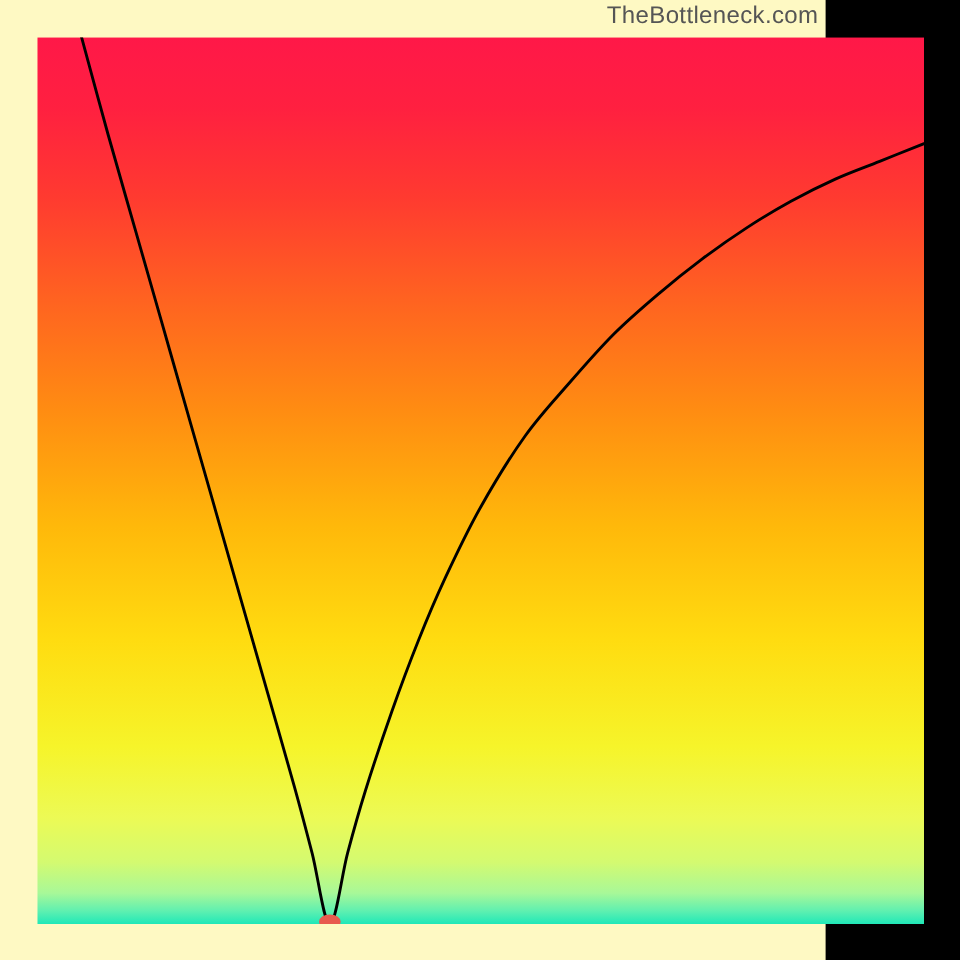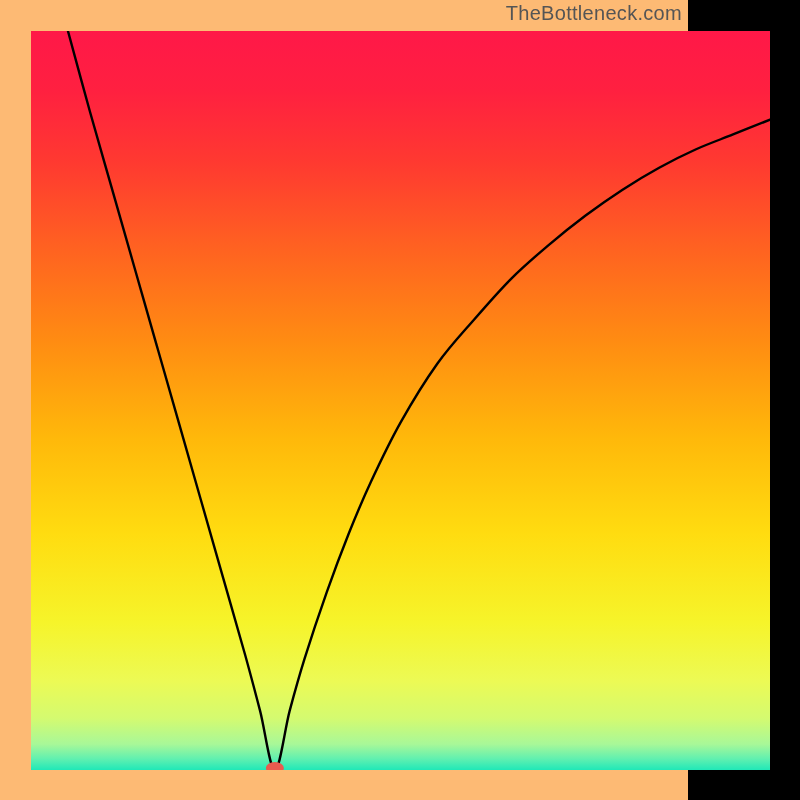--- a/index.html
+++ b/index.html
@@ -8,21 +8,21 @@
     width: 800px;
     height: 800px;
     background: #000;
     overflow: hidden;
     font-family: Arial, Helvetica, sans-serif;
   }
   .outer {
     position: relative;
     width: 688px;
     height: 800px;
-    background: #fdba74;
+    background: #fef9c3;
   }
   .plot {
     position: absolute;
     left: 31px;
     top: 31px;
     width: 739px;
     height: 739px;
     overflow: hidden;
   }
   .watermark {

